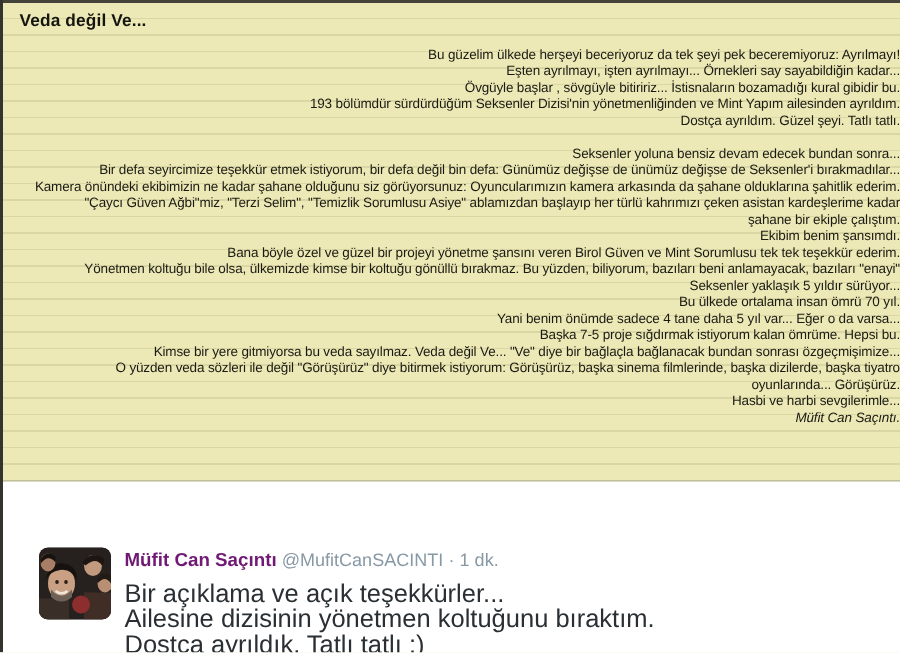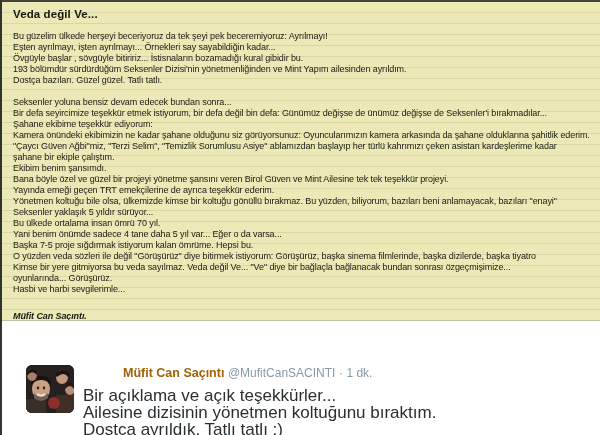--- a/index.html
+++ b/index.html
@@ -19,78 +19,76 @@
     padding:6px 0 0 13px; overflow:hidden;
   }
   .left-border {
     position:absolute; left:0; top:0; width:2px; height:435px;
     background:#34342e; z-index:5;
   }
   .note-title {
     font-size:11.5px; font-weight:bold; color:#15150f; height:14px;
     white-space:nowrap; letter-spacing:0.1px;
   }
-  .note-body { margin-top:9px; }
+  .note-body { margin-top:9px;text-align:right; }
   .note-line {
     font-size:9px; line-height:11px; height:11px; white-space:nowrap;
     color:#1a1a13; letter-spacing:-0.1px;
   }
-  .note-line:last-child { font-weight:bold; font-style:italic;margin-top:16px; }
+  .note-line:last-child { font-weight:normal; font-style:italic; }
   .note-toolbar {
     position:absolute; left:0; top:332px; width:600px;
     display:flex; justify-content:center; gap:15px;
   }
   .note-toolbar svg { display:block; }
   
   .tweet {
     position:absolute; left:0; top:352px; width:600px; height:83px; background:#fff;
   }
   .avatar {
     position:absolute; left:26px; top:13px; width:48px; height:48px;
     border-radius:6px; overflow:hidden; background:#26211e;
   }
   .avatar svg { display:block; }
   .tweet-content { position:absolute; left:83px; top:14px; width:500px; }
   .tweet-header { font-size:12.5px; white-space:nowrap; height:16px; }
-  .tweet-name { font-weight:bold; color:#a16207;margin-left:40px; }
+  .tweet-name { font-weight:bold; color:#701a75; }
   .tweet-meta { color:#8899a6; font-weight:normal; font-size:12px; }
   .tweet-text { margin-top:5px; }
   .tweet-line { font-size:17px; line-height:17px; color:#292f33; white-space:nowrap; }
 </style>
 </head>
 <body>
 
 <div class="screen">
   <div class="left-border"></div>
 
   <div class="note">
     <div class="note-title">Veda değil Ve...</div>
     <div class="note-body">
         <div class="note-line">Bu güzelim ülkede herşeyi beceriyoruz da tek şeyi pek beceremiyoruz: Ayrılmayı!</div>
         <div class="note-line">Eşten ayrılmayı, işten ayrılmayı... Örnekleri say sayabildiğin kadar...</div>
         <div class="note-line">Övgüyle başlar , sövgüyle bitiririz... İstisnaların bozamadığı kural gibidir bu.</div>
         <div class="note-line">193 bölümdür sürdürdüğüm Seksenler Dizisi'nin yönetmenliğinden ve Mint Yapım ailesinden ayrıldım.</div>
-        <div class="note-line">Dostça bazıları. Güzel güzel. Tatlı tatlı.</div>
+        <div class="note-line">Dostça ayrıldım. Güzel şeyi. Tatlı tatlı.</div>
         <div class="note-line"></div>
         <div class="note-line">Seksenler yoluna bensiz devam edecek bundan sonra...</div>
         <div class="note-line">Bir defa seyircimize teşekkür etmek istiyorum, bir defa değil bin defa: Günümüz değişse de ünümüz değişse de Seksenler'i bırakmadılar...</div>
-        <div class="note-line">Şahane ekibime teşekkür ediyorum:</div>
         <div class="note-line">Kamera önündeki ekibimizin ne kadar şahane olduğunu siz görüyorsunuz: Oyuncularımızın  kamera arkasında da şahane olduklarına şahitlik ederim.</div>
         <div class="note-line">"Çaycı  Güven Ağbi"miz, "Terzi Selim", "Temizlik Sorumlusu Asiye" ablamızdan başlayıp her türlü kahrımızı çeken asistan kardeşlerime kadar</div>
         <div class="note-line">şahane bir ekiple çalıştım.</div>
         <div class="note-line">Ekibim benim şansımdı.</div>
-        <div class="note-line">Bana böyle özel ve güzel bir projeyi yönetme şansını veren Birol Güven ve Mint Ailesine tek tek teşekkür projeyi.</div>
-        <div class="note-line">Yayında emeği geçen TRT emekçilerine de ayrıca teşekkür ederim.</div>
+        <div class="note-line">Bana böyle özel ve güzel bir projeyi yönetme şansını veren Birol Güven ve Mint Sorumlusu tek tek teşekkür ederim.</div>
         <div class="note-line">Yönetmen koltuğu bile olsa, ülkemizde kimse bir koltuğu  gönüllü bırakmaz. Bu yüzden, biliyorum, bazıları beni anlamayacak, bazıları "enayi"</div>
         <div class="note-line">Seksenler yaklaşık 5 yıldır sürüyor...</div>
         <div class="note-line">Bu ülkede ortalama insan ömrü 70 yıl.</div>
         <div class="note-line">Yani benim önümde  sadece 4 tane daha 5 yıl var... Eğer o da varsa...</div>
         <div class="note-line">Başka 7-5 proje sığdırmak istiyorum kalan ömrüme. Hepsi bu.</div>
+        <div class="note-line">Kimse bir yere gitmiyorsa bu veda sayılmaz. Veda değil Ve... "Ve" diye bir bağlaçla  bağlanacak bundan sonrası özgeçmişimize...</div>
         <div class="note-line">O yüzden veda sözleri ile değil "Görüşürüz" diye bitirmek istiyorum: Görüşürüz, başka sinema filmlerinde, başka dizilerde, başka tiyatro</div>
-        <div class="note-line">Kimse bir yere gitmiyorsa bu veda sayılmaz. Veda değil Ve... "Ve" diye bir bağlaçla  bağlanacak bundan sonrası özgeçmişimize...</div>
         <div class="note-line">oyunlarında... Görüşürüz.</div>
         <div class="note-line">Hasbi ve harbi sevgilerimle...</div>
         <div class="note-line">Müfit Can Saçıntı.</div>
       </div>
     <div class="note-toolbar">
       <span>
         <svg width="11" height="13" viewBox="0 0 11 13" fill="none" stroke="#b2543e" stroke-width="1">
           <path d="M2 3.5 h7 v7.5 a1 1 0 0 1 -1 1 h-5 a1 1 0 0 1 -1 -1 z"></path>
           <path d="M0.5 3.5 h10"></path>
           <path d="M3.5 3.5 v-1.5 a0.5 0.5 0 0 1 0.5 -0.5 h3 a0.5 0.5 0 0 1 0.5 0.5 v1.5"></path>

